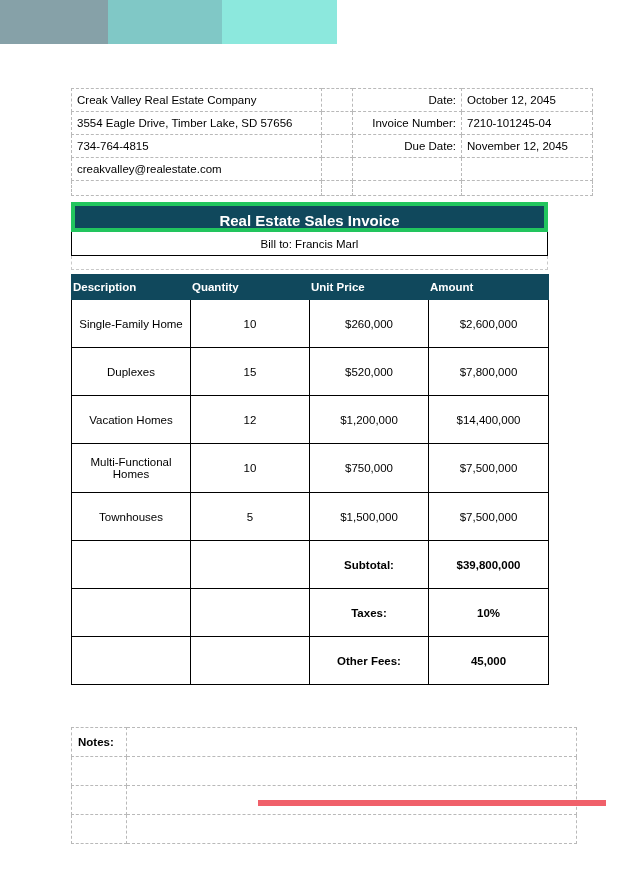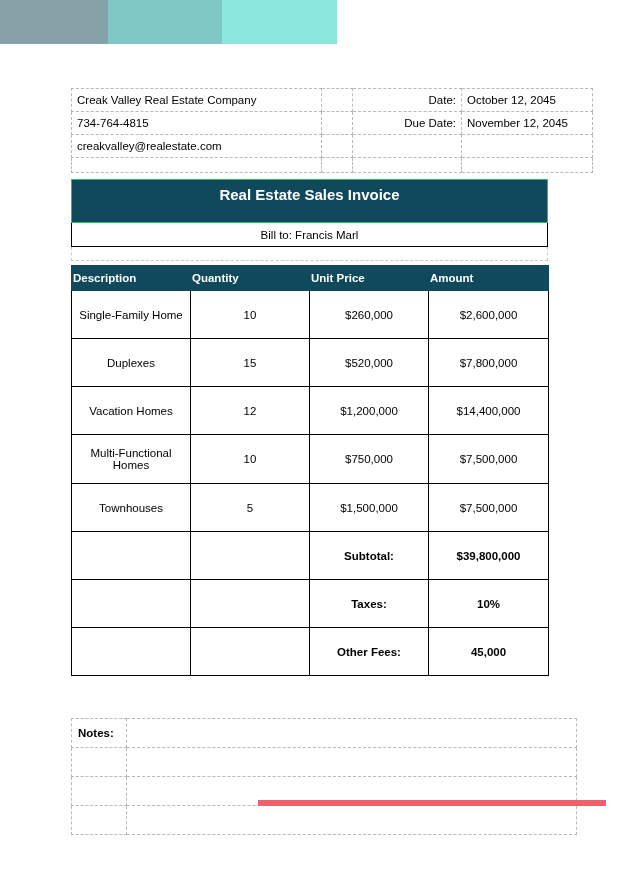--- a/index.html
+++ b/index.html
@@ -61,23 +61,23 @@
 
   
   .title-banner {
     width: 477px;
     box-sizing: border-box;
     background: #10485c;
     color: #ffffff;
     font-size: 15px;
     font-weight: bold;
     text-align: center;
-    height: 44px;
+    height: 30px;
     line-height: 30px;
-    border: 1px solid #22c55e;
+    border: 4px solid #22c55e;
     margin-top: 6px;
   }
   .billto {
     width: 477px;
     box-sizing: border-box;
     border: 1px solid #000000;
     border-top: none;
     height: 24px;
     line-height: 24px;
     text-align: center;
@@ -198,20 +198,26 @@
 
 <div class="sheet">
 
   <table class="meta">
     <tbody>
         <tr>
       <td class="m-company">Creak Valley Real Estate Company</td>
       <td class="m-gap"></td>
       <td class="m-label">Date:</td>
       <td class="m-value">October 12, 2045</td>
+    </tr>
+    <tr>
+      <td class="m-company">3554 Eagle Drive, Timber Lake, SD 57656</td>
+      <td class="m-gap"></td>
+      <td class="m-label">Invoice Number:</td>
+      <td class="m-value">7210-101245-04</td>
     </tr>
     <tr>
       <td class="m-company">734-764-4815</td>
       <td class="m-gap"></td>
       <td class="m-label">Due Date:</td>
       <td class="m-value">November 12, 2045</td>
     </tr>
     <tr>
       <td class="m-company">creakvalley@realestate.com</td>
       <td class="m-gap"></td>

